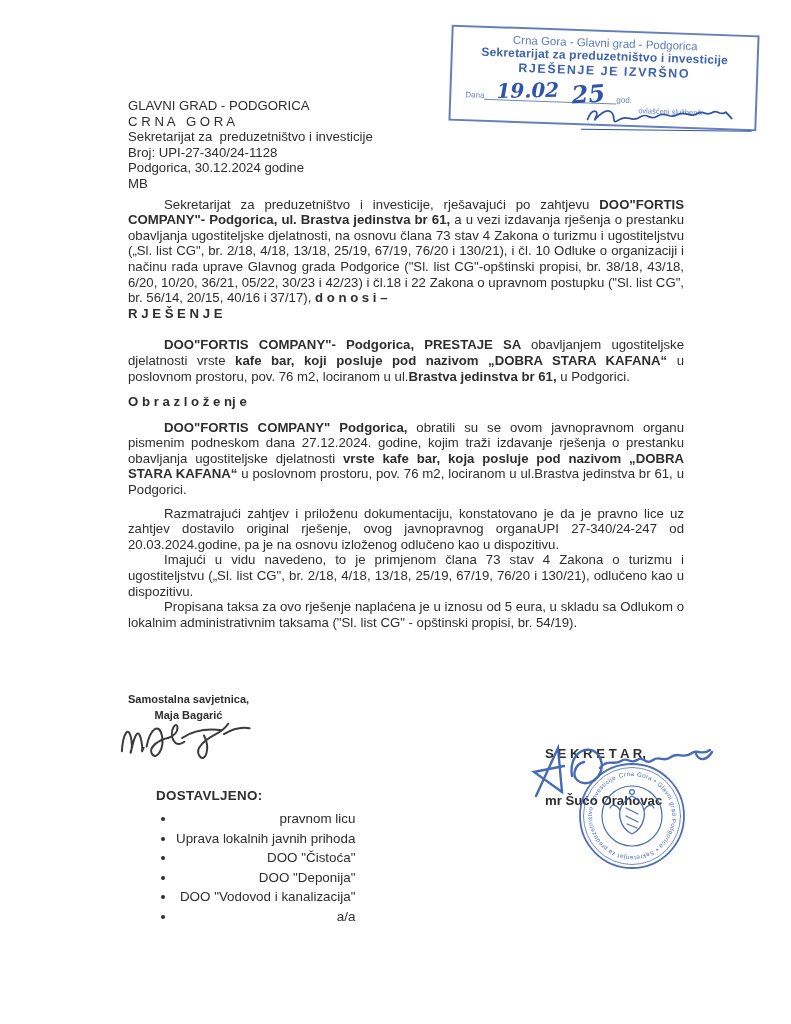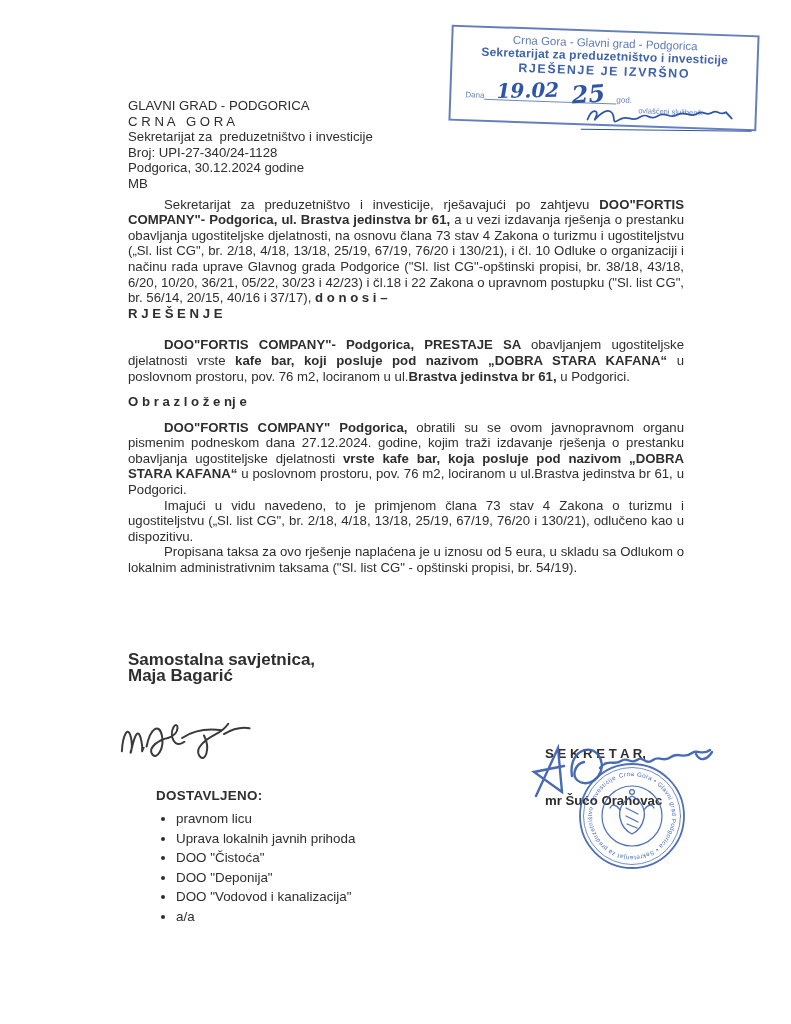--- a/index.html
+++ b/index.html
@@ -14,28 +14,28 @@
     position:absolute; left:128px; top:98px; width:556px;
     font-size:13.2px; line-height:15.6px;
   }
   .hdr-line{white-space:pre-wrap;}
   .para{margin:0; text-align:justify;}
   .indent{text-indent:36px;}
   .b{font-weight:bold;}
   .heading{text-align:left; font-weight:bold; white-space:pre-wrap; margin:0;} .mt8{margin-top:8px;} .mt10{margin-top:10px;} .mt16{margin-top:16px;}
   .hdr{margin-bottom:5px;}
   
-  .sig-left{position:absolute; left:128px; top:652px; font-weight:bold; font-size:17px; line-height:15.6px;}
+  .sig-left{position:absolute; left:128px; top:692px; font-weight:bold; font-size:11px; line-height:15.6px;text-align:center;}
   .maja-sig{position:absolute; left:116px; top:706px;}
   .sekretar{position:absolute; left:545px; top:715px; font-weight:bold; font-size:13.2px; line-height:15.6px; white-space:pre-wrap;}
   
   .delivery{position:absolute; left:128px; top:788px; font-size:13.4px;}
   .delivery-title{font-weight:bold; letter-spacing:0.3px;padding-left:28px;}
   .delivery ul{margin:6px 0 0 0; padding-left:48px; list-style:disc;}
-  .delivery li{line-height:19.5px;}
+  .delivery li{line-height:19.5px;text-align:right;}
   
   .top-stamp{
     position:absolute; left:450px; top:30px; width:308px; height:96px;
     border:2px solid rgba(73,105,176,0.85);
     transform:rotate(2deg);
     color:#4063ae; text-align:center; box-sizing:border-box; padding-top:5px;
   }
   .ts-l1{font-size:11.5px; opacity:.85;}
   .ts-l2{font-size:12px; font-weight:bold; letter-spacing:0.2px;}
   .ts-l3{font-size:12.5px; font-weight:bold; letter-spacing:1.5px; margin-top:1px;}
@@ -66,20 +66,21 @@
 
     <p class="para indent"><span>Sekretarijat za preduzetništvo i investicije, rješavajući po zahtjevu </span><span class="b">DOO"FORTIS COMPANY"- Podgorica, ul. Brastva jedinstva br 61,</span><span> a u vezi izdavanja rješenja o prestanku obavljanja ugostiteljske djelatnosti, na osnovu člana 73 stav 4 Zakona o turizmu i ugostiteljstvu („Sl. list CG", br. 2/18, 4/18, 13/18, 25/19, 67/19, 76/20 i 130/21), i čl. 10 Odluke o organizaciji i načinu rada uprave Glavnog grada Podgorice ("Sl. list CG"-opštinski propisi, br. 38/18, 43/18, 6/20, 10/20, 36/21, 05/22, 30/23 i 42/23) i čl.18 i 22 Zakona o upravnom postupku ("Sl. list CG", br. 56/14, 20/15, 40/16 i 37/17),  </span><span class="b">d o n o s i –</span></p>
 
     <div class="heading">R J E Š E N J E</div>
 
     <p class="para indent mt16"><span class="b">DOO"FORTIS COMPANY"- Podgorica, PRESTAJE SA </span><span>obavljanjem ugostiteljske djelatnosti vrste </span><span class="b">kafe bar, koji posluje pod nazivom „DOBRA STARA KAFANA“ </span><span>u poslovnom prostoru, pov. 76 m2, lociranom u ul.</span><span class="b">Brastva jedinstva br 61,</span><span> u Podgorici.</span></p>
 
     <div class="heading mt10">O b r a z l o ž e nj e</div>
 
     <p class="para indent mt10"><span class="b">DOO"FORTIS COMPANY" Podgorica, </span><span>obratili su se ovom javnopravnom organu pismenim podneskom dana 27.12.2024. godine, kojim traži izdavanje rješenja o prestanku obavljanja ugostiteljske djelatnosti </span><span class="b">vrste kafe bar, koja posluje pod nazivom „DOBRA STARA KAFANA“ </span><span>u poslovnom prostoru, pov. 76 m2, lociranom u ul.Brastva jedinstva br 61, u Podgorici.</span></p>
+    <p class="para indent mt8"><span>Razmatrajući zahtjev i priloženu dokumentaciju, konstatovano je da je pravno lice uz zahtjev dostavilo original rješenje, ovog javnopravnog organaUPI 27-340/24-247 od 20.03.2024.godine, pa je na osnovu izloženog odlučeno kao u dispozitivu.</span></p>
     <p class="para indent"><span>Imajući u vidu navedeno, to je primjenom člana 73 stav 4 Zakona o turizmu i ugostiteljstvu („Sl. list CG", br. 2/18, 4/18, 13/18, 25/19, 67/19, 76/20 i 130/21), odlučeno kao u dispozitivu.</span></p>
     <p class="para indent"><span>Propisana taksa za ovo rješenje naplaćena je u iznosu od 5 eura, u skladu sa Odlukom o lokalnim administrativnim taksama ("Sl. list CG" - opštinski propisi, br. 54/19).</span></p>
   </div>
 
   <div class="sig-left">
     <div>Samostalna savjetnica,</div>
     <div>Maja Bagarić</div>
   </div>
   <svg class="maja-sig" width="160" height="62" viewBox="0 0 160 62">
     <g fill="none" stroke="#3a3a3a" stroke-width="2" stroke-linecap="round" transform="rotate(-4 80 30)">

